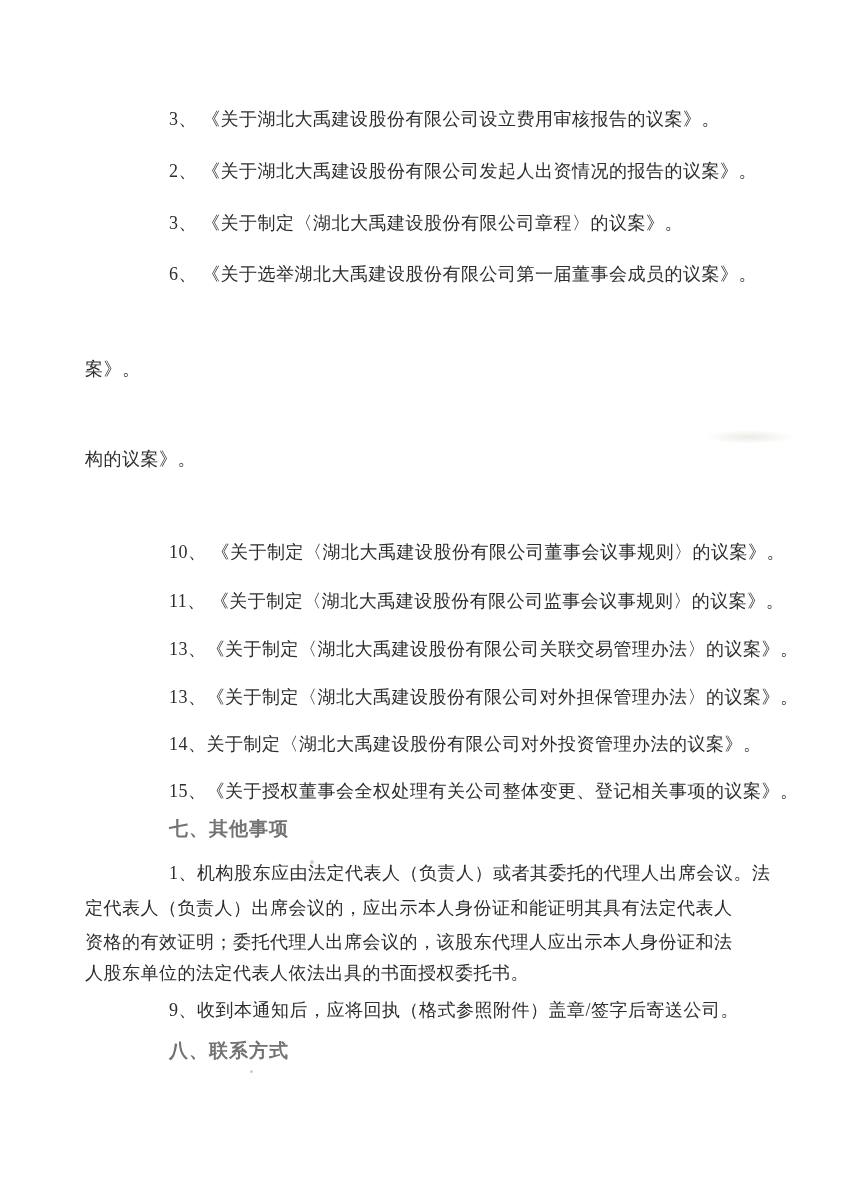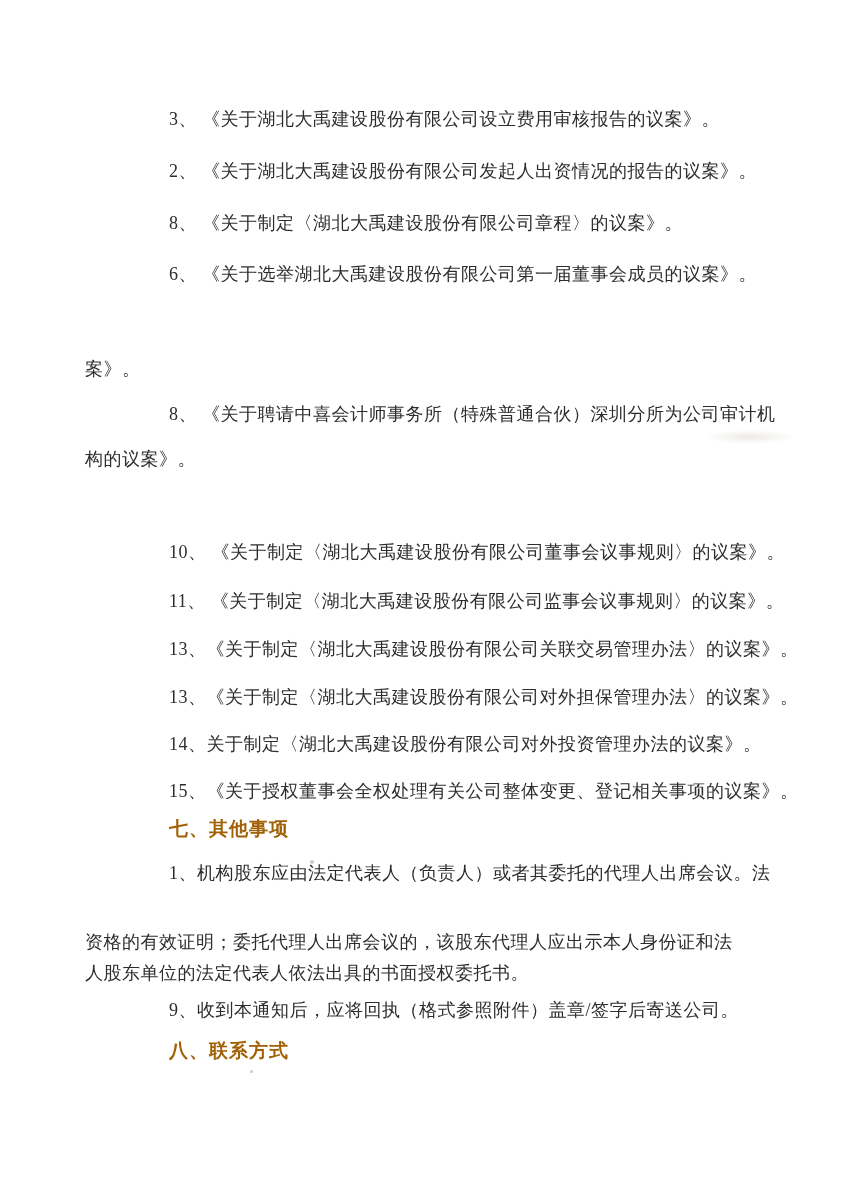--- a/index.html
+++ b/index.html
@@ -23,21 +23,21 @@
     font-size: 18px;
     line-height: 26px;
     letter-spacing: 0.5px;
   }
   .first { left: 161px; margin-left: 8px; }
   .cont  { left: 85px;  }
   .heading {
     font-weight: bold;
     font-size: 19px;
     letter-spacing: 1px;
-    color: #a16207;
+    color: #737373;
   }
   .smudge {
     position: absolute;
     left: 705px;
     top: 430px;
     width: 90px;
     height: 14px;
     border-radius: 50%;
     background: radial-gradient(ellipse at center, rgba(214,210,198,0.45) 0%, rgba(214,210,198,0.0) 70%);
     pointer-events: none;
@@ -53,34 +53,34 @@
   .speck-1 { left: 310px; top: 860px; }
   .speck-2 { left: 250px; top: 1070px; width: 3px; height: 3px; }
 </style>
 </head>
 <body>
 
 <div class="page">
 
   <div class="line first" style="top:106px">3、 《关于湖北大禹建设股份有限公司设立费用审核报告的议案》。</div>
   <div class="line first" style="top:158px">2、 《关于湖北大禹建设股份有限公司发起人出资情况的报告的议案》。</div>
-  <div class="line first" style="top:210px">8、 《关于制定〈湖北大禹建设股份有限公司章程〉的议案》。</div>
+  <div class="line first" style="top:210px">3、 《关于制定〈湖北大禹建设股份有限公司章程〉的议案》。</div>
   <div class="line first" style="top:261px">6、 《关于选举湖北大禹建设股份有限公司第一届董事会成员的议案》。</div>
   <div class="line cont" style="top:356px">案》。</div>
-  <div class="line first" style="top:401px">8、 《关于聘请中喜会计师事务所（特殊普通合伙）深圳分所为公司审计机</div>
   <div class="line cont" style="top:446px">构的议案》。</div>
   <div class="line first" style="top:539px">10、 《关于制定〈湖北大禹建设股份有限公司董事会议事规则〉的议案》。</div>
   <div class="line first" style="top:588px">11、 《关于制定〈湖北大禹建设股份有限公司监事会议事规则〉的议案》。</div>
   <div class="line first" style="top:636px">13、《关于制定〈湖北大禹建设股份有限公司关联交易管理办法〉的议案》。</div>
   <div class="line first" style="top:684px">13、《关于制定〈湖北大禹建设股份有限公司对外担保管理办法〉的议案》。</div>
   <div class="line first" style="top:731px">14、关于制定〈湖北大禹建设股份有限公司对外投资管理办法的议案》。</div>
   <div class="line first" style="top:778px">15、《关于授权董事会全权处理有关公司整体变更、登记相关事项的议案》。</div>
 
   <div class="line first heading" style="top:816px">七、其他事项</div>
   <div class="line first" style="top:860px">1、机构股东应由法定代表人（负责人）或者其委托的代理人出席会议。法</div>
+  <div class="line cont" style="top:895px">定代表人（负责人）出席会议的，应出示本人身份证和能证明其具有法定代表人</div>
   <div class="line cont" style="top:960px">人股东单位的法定代表人依法出具的书面授权委托书。</div>
   <div class="line cont" style="top:929px">资格的有效证明；委托代理人出席会议的，该股东代理人应出示本人身份证和法</div>
   <div class="line first" style="top:997px">9、收到本通知后，应将回执（格式参照附件）盖章/签字后寄送公司。</div>
 
   <div class="line first heading" style="top:1038px">八、联系方式</div>
 
   <div class="smudge"></div>
   <div class="speck speck-1"></div>
   <div class="speck speck-2"></div>
 

